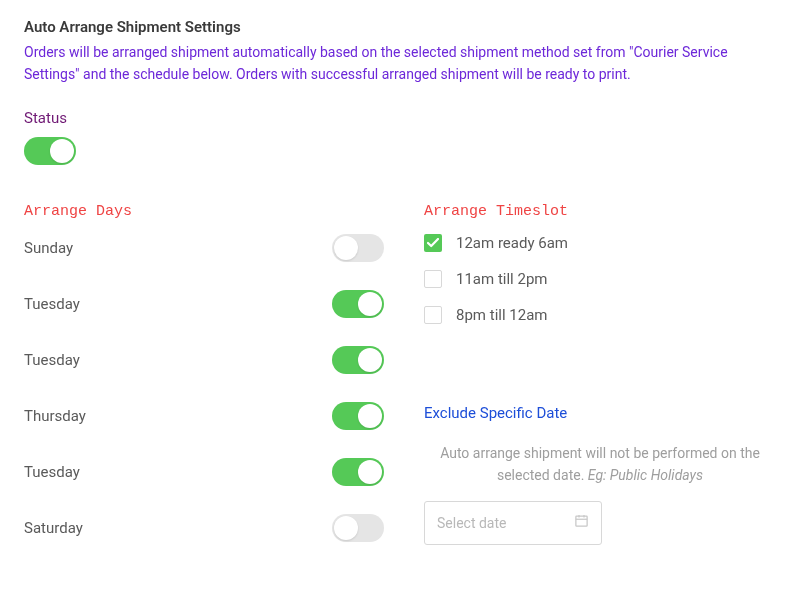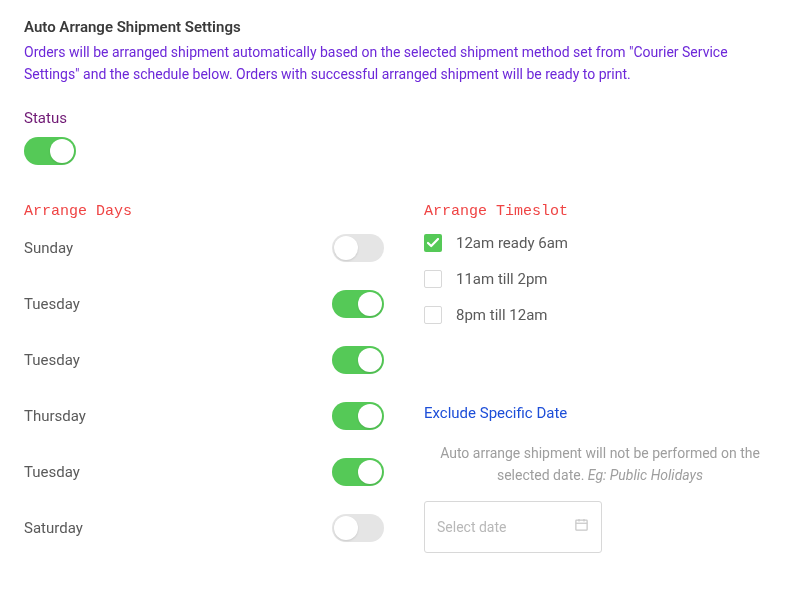--- a/index.html
+++ b/index.html
@@ -134,21 +134,21 @@
     }
     .exclude-desc em {
       font-style: italic;
     }
     .date-input {
       display: inline-flex;
       align-items: center;
       justify-content: space-between;
       border: 1px solid #d8d8d8;
       border-radius: 3px;
-      height: 52px;
+      height: 44px;
       padding: 0 12px;
       width: 178px;
       cursor: pointer;
       text-align: right;
     }
     .date-placeholder {
       font-size: 14px;
       color: #b8b8b8;
     }
     .calendar-icon {

